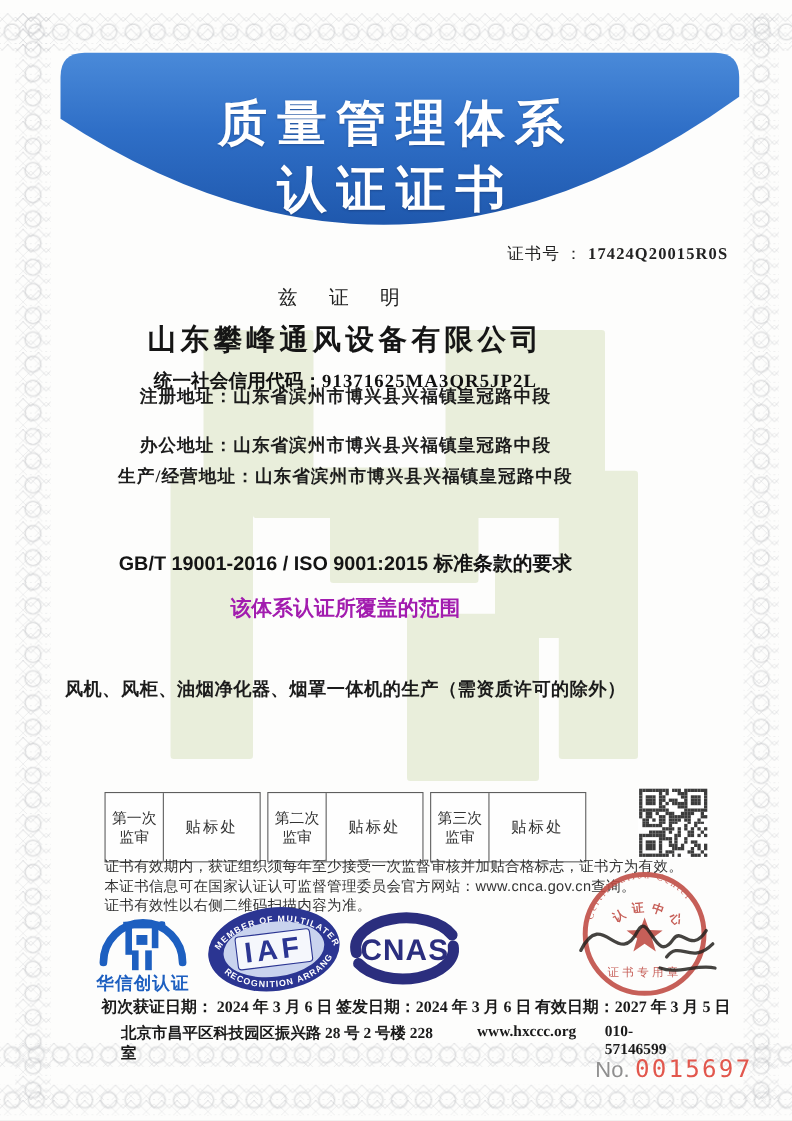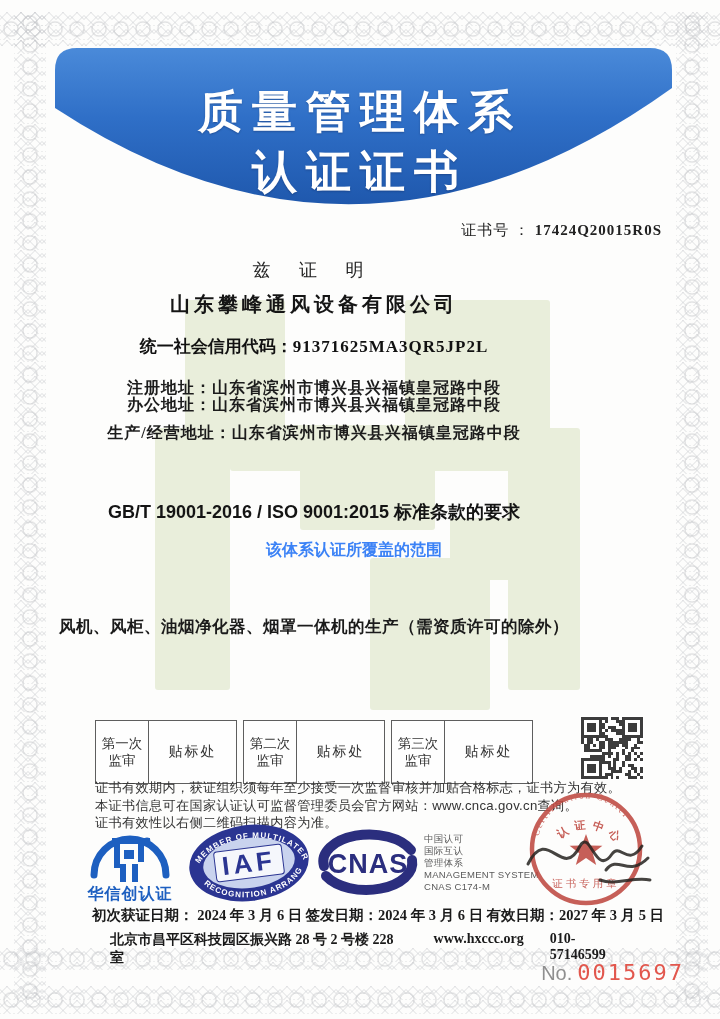--- a/index.html
+++ b/index.html
@@ -43,30 +43,30 @@
     font-family:"Liberation Serif",serif;text-shadow:0 1px 2px rgba(0,0,30,.25);}
   .bt1{top:82px;} .bt2{top:142px;}
 
   .layer{position:absolute;left:0;top:0;width:720px;height:1019px;z-index:3;}
 
   .cert-no{position:absolute;right:58px;top:221px;font-size:15px;color:#222;letter-spacing:1px;}
   .cert-no b{font-weight:600;}
 
   .center-line{position:absolute;left:0;width:628px;text-align:center;}
   .heading-cizheng{top:258px;font-size:18px;letter-spacing:12px;color:#222;}
-  .company{top:291px;font-size:20px;font-weight:700;letter-spacing:4px;
+  .company{top:291px;font-size:26px;font-weight:700;letter-spacing:4px;
     font-family:"Liberation Sans",sans-serif;color:#151515;}
   .credit{top:335px;font-size:17px;font-weight:700;color:#111;}
   .credit .lbl{font-family:"Liberation Sans",sans-serif;}
   .credit .val{font-family:"Liberation Serif",serif;letter-spacing:1px;}
   .addr{font-size:16px;font-weight:600;color:#1c1c1c;letter-spacing:1px;}
-  .addr1{top:378px;} .addr2{top:395px;} .addr3{top:423px;}
+  .addr1{top:350px;} .addr2{top:395px;} .addr3{top:423px;}
   .conform{top:463px;font-size:16px;font-weight:700;font-family:"Liberation Sans",sans-serif;color:#161616;}
   .standard{top:500px;font-size:18px;font-weight:700;font-family:"Liberation Sans",sans-serif;color:#141414;}
-  .scope-head{top:540px;font-size:16px;font-weight:700;font-family:"Liberation Sans",sans-serif;color:#3b82f6;padding-left:40px;}
+  .scope-head{top:540px;font-size:19px;font-weight:700;font-family:"Liberation Sans",sans-serif;color:#a21caf;}
   .scope-text{top:616px;font-size:16.5px;font-weight:600;color:#1b1b1b;letter-spacing:.5px;text-align:center;}
 
   
   .audit-box{position:absolute;top:700px;width:140px;height:62px;border:1.5px solid #5e5e5e;
     display:flex;background:rgba(255,255,255,.6);margin-top:20px;}
   .ab1{left:95px;} .ab2{left:243px;} .ab3{left:391px;}
   .audit-label{width:52px;border-right:1.5px solid #5e5e5e;display:flex;flex-direction:column;
     align-items:center;justify-content:center;font-family:"Liberation Sans",sans-serif;
     font-size:13.5px;color:#333;line-height:17px;}
   .audit-cell{flex:1;display:flex;align-items:center;justify-content:center;
@@ -653,27 +653,20 @@
           <textPath href="#iafBot" startOffset="6%">RECOGNITION ARRANGEMENT</textPath>
         </text>
       </g>
     </svg>
 
     <svg class="logo" style="left:312px;top:826px;" width="112" height="72" viewBox="0 0 112 72">
       <path d="M 12,40 A 46,27 0 0 1 99,24" fill="none" stroke="#2b2e7e" stroke-width="10" stroke-linecap="round"></path>
       <path d="M 100,34 A 46,27 0 0 1 14,50" fill="none" stroke="#2b2e7e" stroke-width="10" stroke-linecap="round"></path>
       <text x="56" y="47" text-anchor="middle" font-size="27" font-weight="bold" font-family="Liberation Sans, sans-serif" fill="#2b2e7e" letter-spacing="1">CNAS</text>
     </svg>
-    <div class="cnas-side">
-      <div>中国认可</div>
-      <div>国际互认</div>
-      <div>管理体系</div>
-      <div>MANAGEMENT SYSTEM</div>
-      <div>CNAS C174-M</div>
-    </div>
 
     <svg class="logo" style="left:516px;top:786px;" width="148" height="132" viewBox="0 0 148 132">
       <g opacity="0.88">
         <circle cx="70" cy="63" r="54" fill="none" stroke="#bf4a42" stroke-width="4.5"></circle>
         <path id="sealArc" d="M 24,75 A 48,48 0 1 1 116,73" fill="none"></path>
         <text font-size="9" fill="#bf4a42" font-family="Liberation Serif, serif" letter-spacing="2">
           <textPath href="#sealArc" startOffset="14%">Certification Center</textPath>
         </text>
         <path id="sealArc2" d="M 33,72 A 39,39 0 0 1 108,70" fill="none"></path>
         <text font-size="11" font-weight="bold" fill="#bf4a42" letter-spacing="6">

